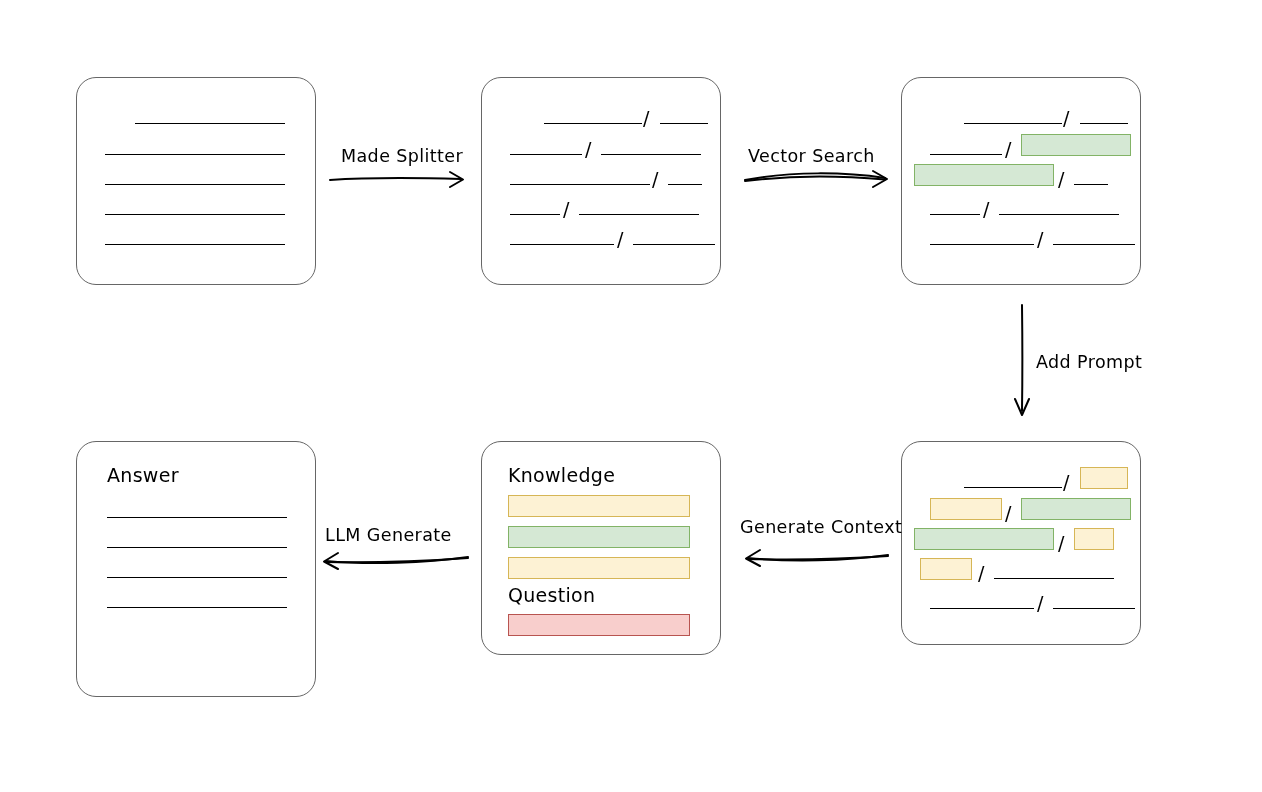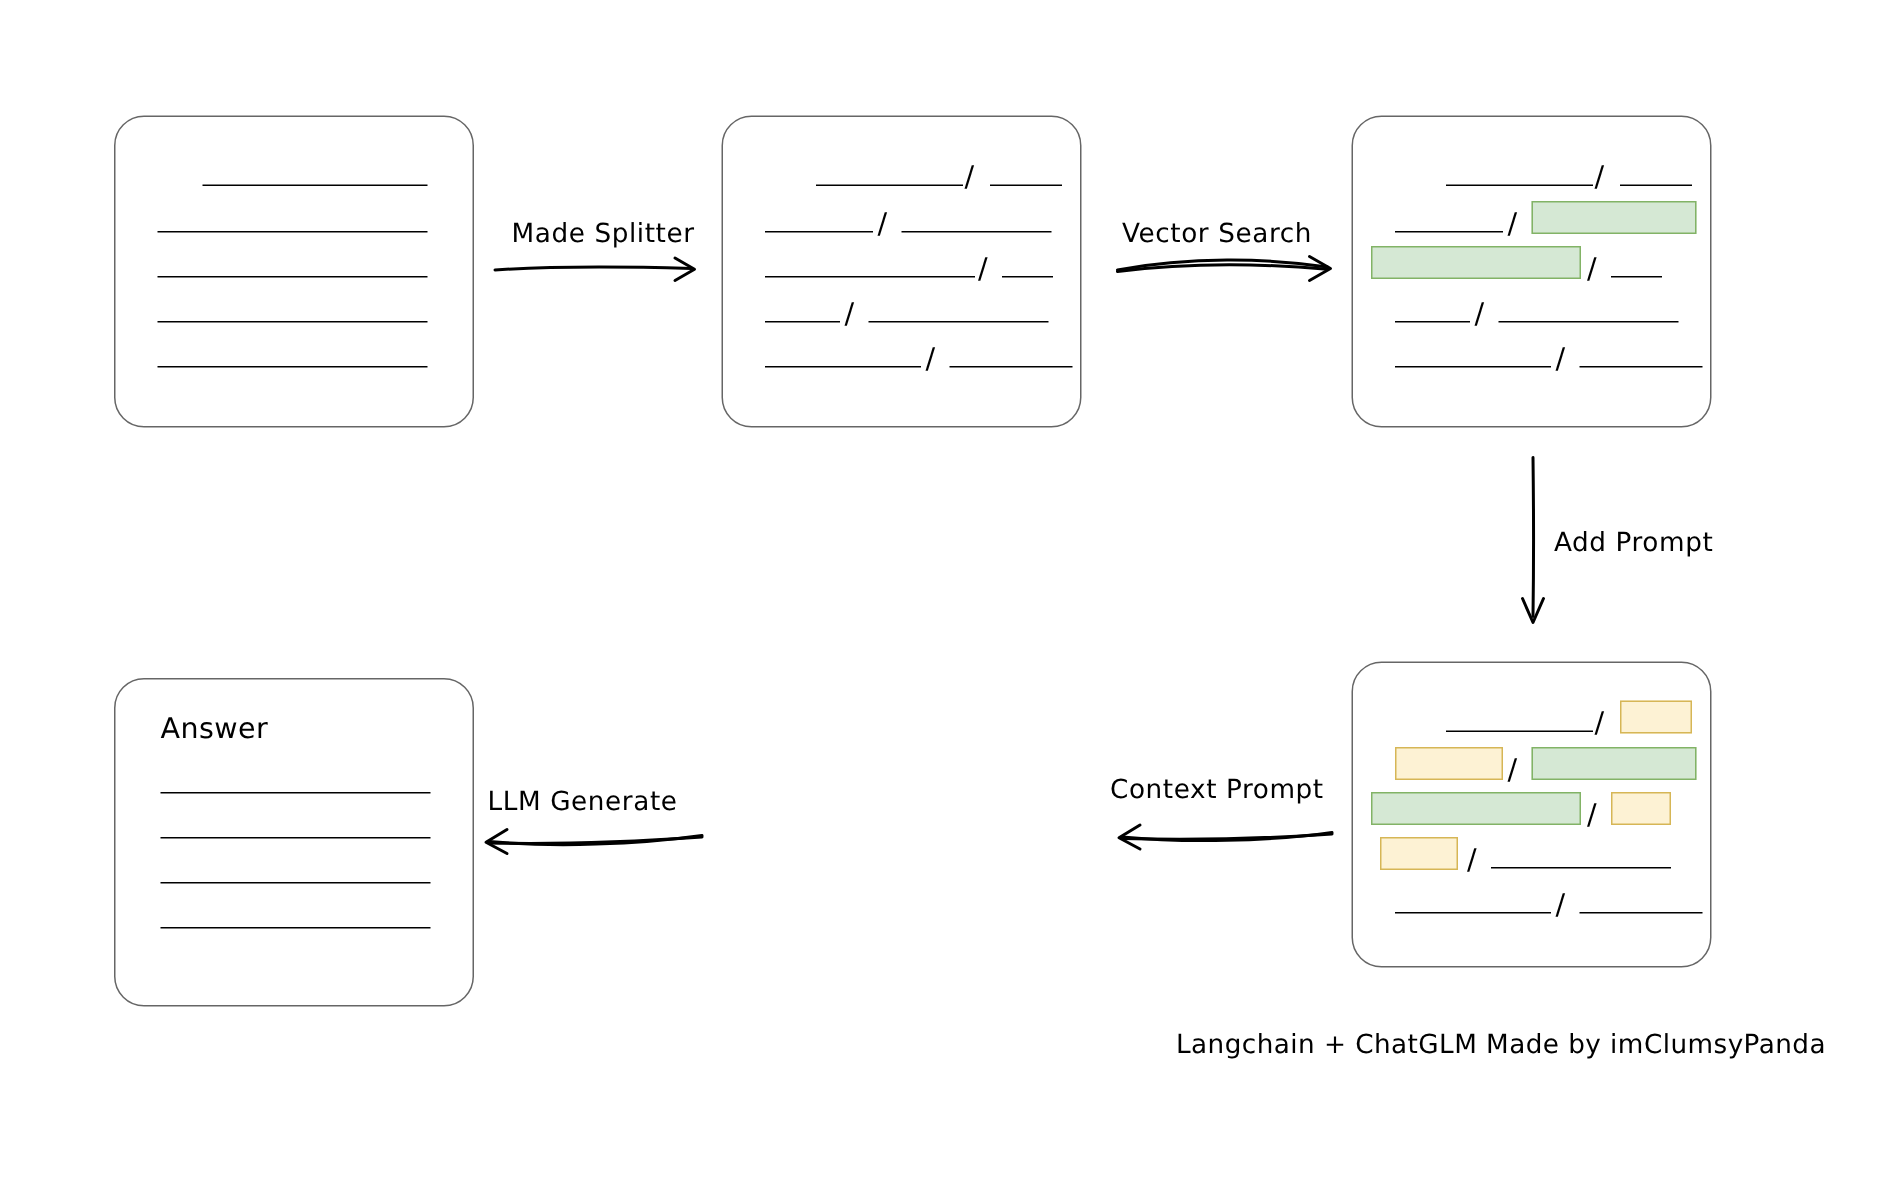--- a/index.html
+++ b/index.html
@@ -185,38 +185,45 @@
 
     <div class="pill yellow" style="left:18px; top:116px; width:52px;"></div>
     <div class="slash" style="left:76px;  top:136px;">/</div>
     <div class="seg" style="left:92px;  top:136px; width:120px;"></div>
 
     <div class="seg" style="left:28px;  top:166px; width:104px;"></div>
     <div class="slash" style="left:135px; top:166px;">/</div>
     <div class="seg" style="left:151px; top:166px; width:82px;"></div>
   </div>
 
-  <div class="arrow-label" style="left:740px; top:517px;">Context Prompt</div>
+  <div class="arrow-label" style="left:740px; top:517px;">Generate Context</div>
   <svg class="arrow" style="left:740px; top:545px;" width="150" height="24" viewBox="0 0 150 24">
     <path d="M148 10 C 105 16, 50 17, 8 13"></path>
     <path d="M148 11 C 105 14, 50 15, 8 14"></path>
     <polyline points="20,5 6,13.5 20,21"></polyline>
   </svg>
 
+  <div class="doc-box" style="left:481px; top:441px; width:240px; height:214px;">
+    <div class="box-title" style="left:26px; top:22px;">Knowledge</div>
+    <div class="pill yellow" style="left:26px; top:53px;  width:182px;"></div>
+    <div class="pill green" style="left:26px; top:84px;  width:182px;"></div>
+    <div class="pill yellow" style="left:26px; top:115px; width:182px;"></div>
+    <div class="box-title" style="left:26px; top:142px;">Question</div>
+    <div class="pill red" style="left:26px; top:172px; width:182px;"></div>
+  </div>
 
   <div class="arrow-label" style="left:325px; top:525px;">LLM Generate</div>
   <svg class="arrow" style="left:320px; top:548px;" width="150" height="24" viewBox="0 0 150 24">
     <path d="M148 9 C 105 15, 50 17, 6 13"></path>
     <path d="M148 10 C 105 13, 50 15, 6 14"></path>
     <polyline points="18,5 4,13.5 18,21"></polyline>
   </svg>
 
-  <div class="doc-box" style="left:76px; top:452px; width:240px; height:219px;">
+  <div class="doc-box" style="left:76px; top:441px; width:240px; height:256px;">
     <div class="box-title" style="left:30px; top:22px;">Answer</div>
     <div class="seg" style="left:30px; top:75px;  width:180px;"></div>
     <div class="seg" style="left:30px; top:105px; width:180px;"></div>
     <div class="seg" style="left:30px; top:135px; width:180px;"></div>
     <div class="seg" style="left:30px; top:165px; width:180px;"></div>
   </div>
 
-  <div class="footer-note" style="left:784px; top:687px;">Langchain + ChatGLM Made by imClumsyPanda</div>
 
 </div>
 
 </body></html>

